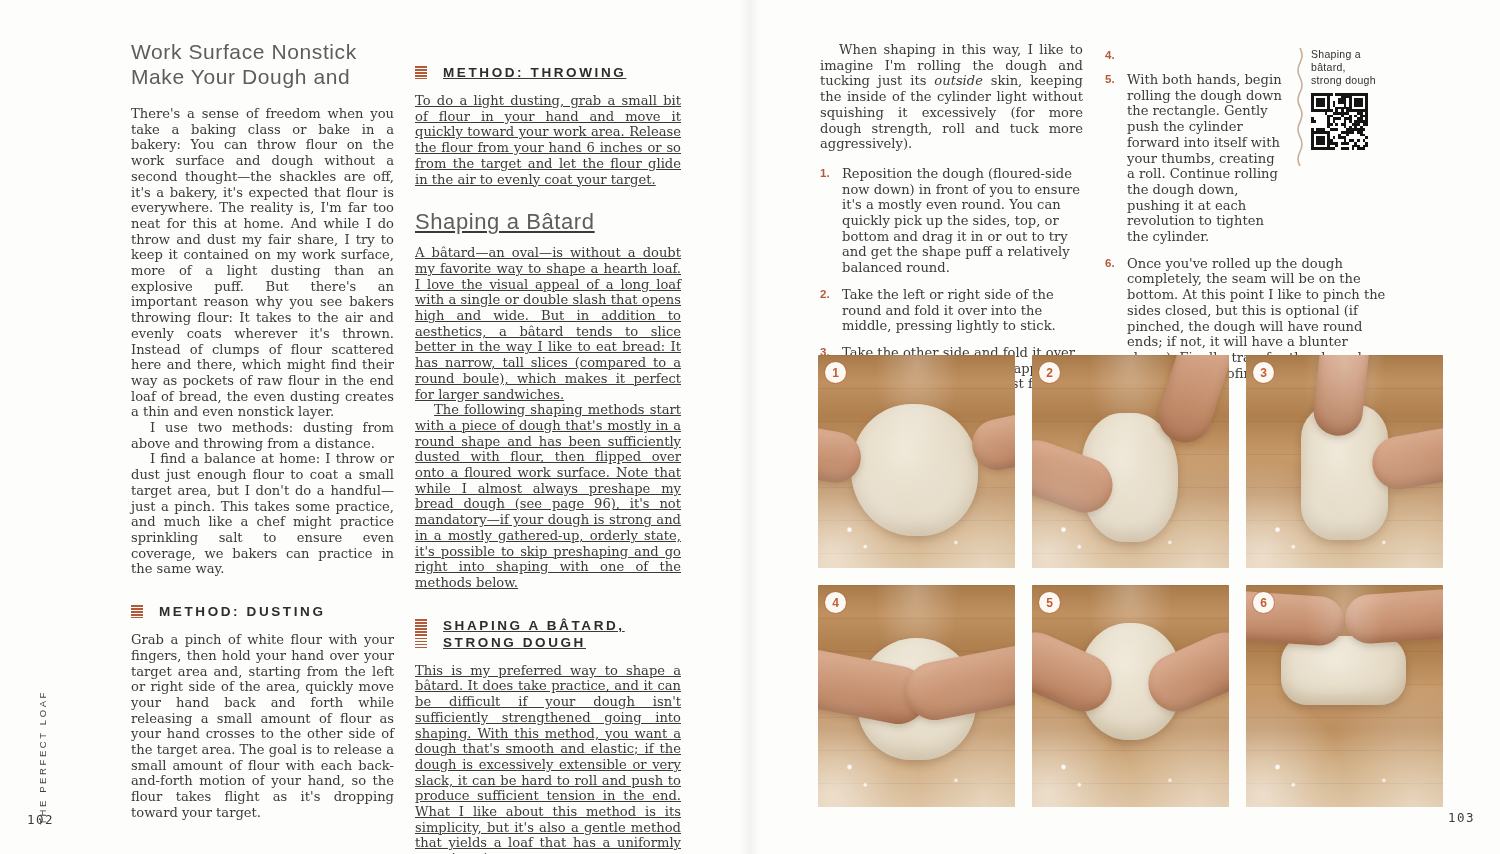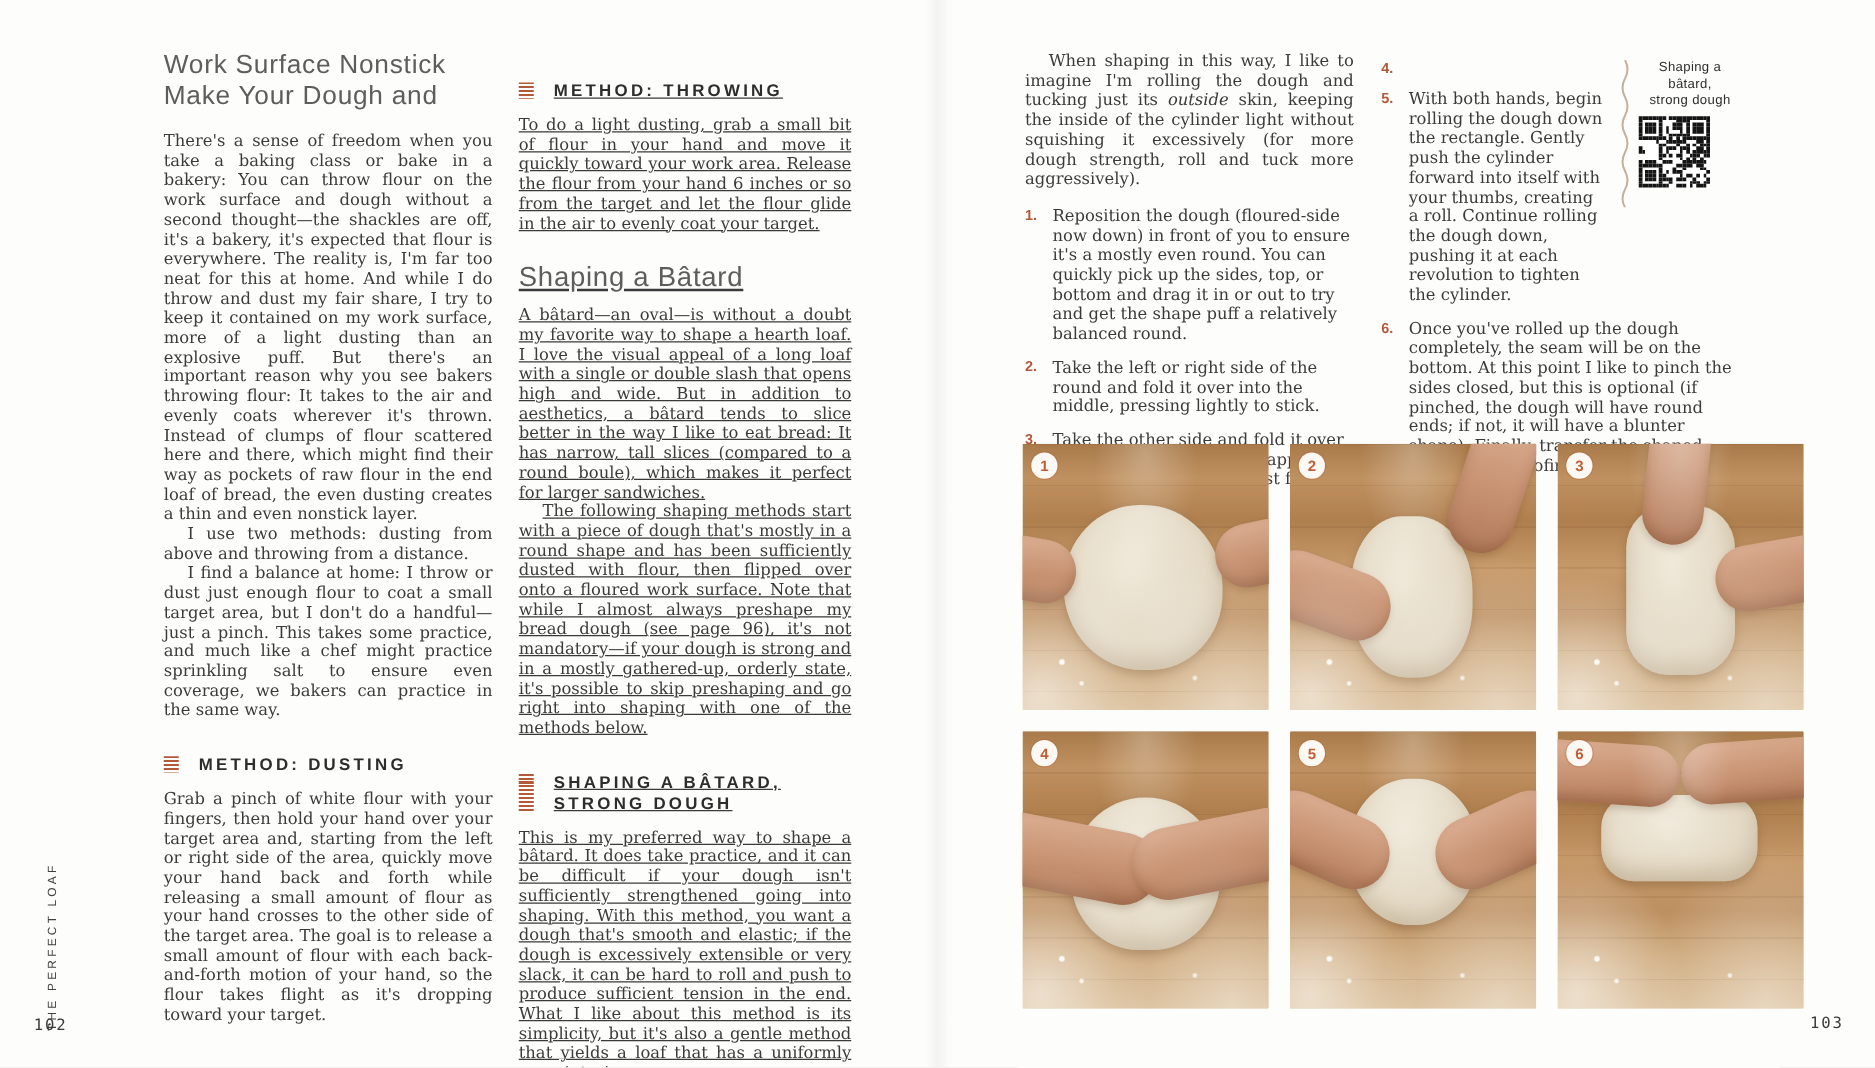--- a/index.html
+++ b/index.html
@@ -31,21 +31,21 @@
   
   .steps{margin:14px 0 0;padding:0;list-style:none;}
   .step{display:flex;margin:0 0 11px;}
   .step-num{flex:0 0 22px;font-family:"Liberation Sans", sans-serif;font-size:11.5px;font-weight:bold;
             color:#b2593a;padding-top:1px;}
   .step-text{flex:1;font-size:13.1px;line-height:15.7px;text-align:left;}
   
   .qr-block{float:right;width:82px;margin:2px 0 10px 12px;position:relative;padding-left:16px;min-height:118px;}
   .squiggle{position:absolute;left:0;top:0;}
   .qr-label{font-family:"Liberation Sans", sans-serif;font-size:10.5px;line-height:13px;
-            letter-spacing:.3px;color:#2e2e2e;margin-bottom:6px;text-align:center;}
+            letter-spacing:.3px;color:#2e2e2e;margin-bottom:6px;}
   .qr-code{display:grid;grid-template-rows:repeat(21,1fr);grid-template-columns:repeat(21,1fr);
            width:57px;height:57px;background:#fff;}
   .qr-code i{background:#141414;}
   
   .grid{position:absolute;left:818px;top:355px;width:625px;display:grid;
         grid-template-columns:repeat(3,197px);grid-template-rows:213px 222px;gap:17px;}
   .photo{position:relative;margin:0;overflow:hidden;border-radius:1px;
      background:
        repeating-linear-gradient(180deg,rgba(92,52,20,.10) 0 1px,rgba(0,0,0,0) 1px 33px),
        linear-gradient(180deg,#a87a4a 0%,#c09160 13%,#af7f4e 29%,#c79a6a 47%,#bd9061 65%,#cda87a 81%,#d9bd97 100%);}

